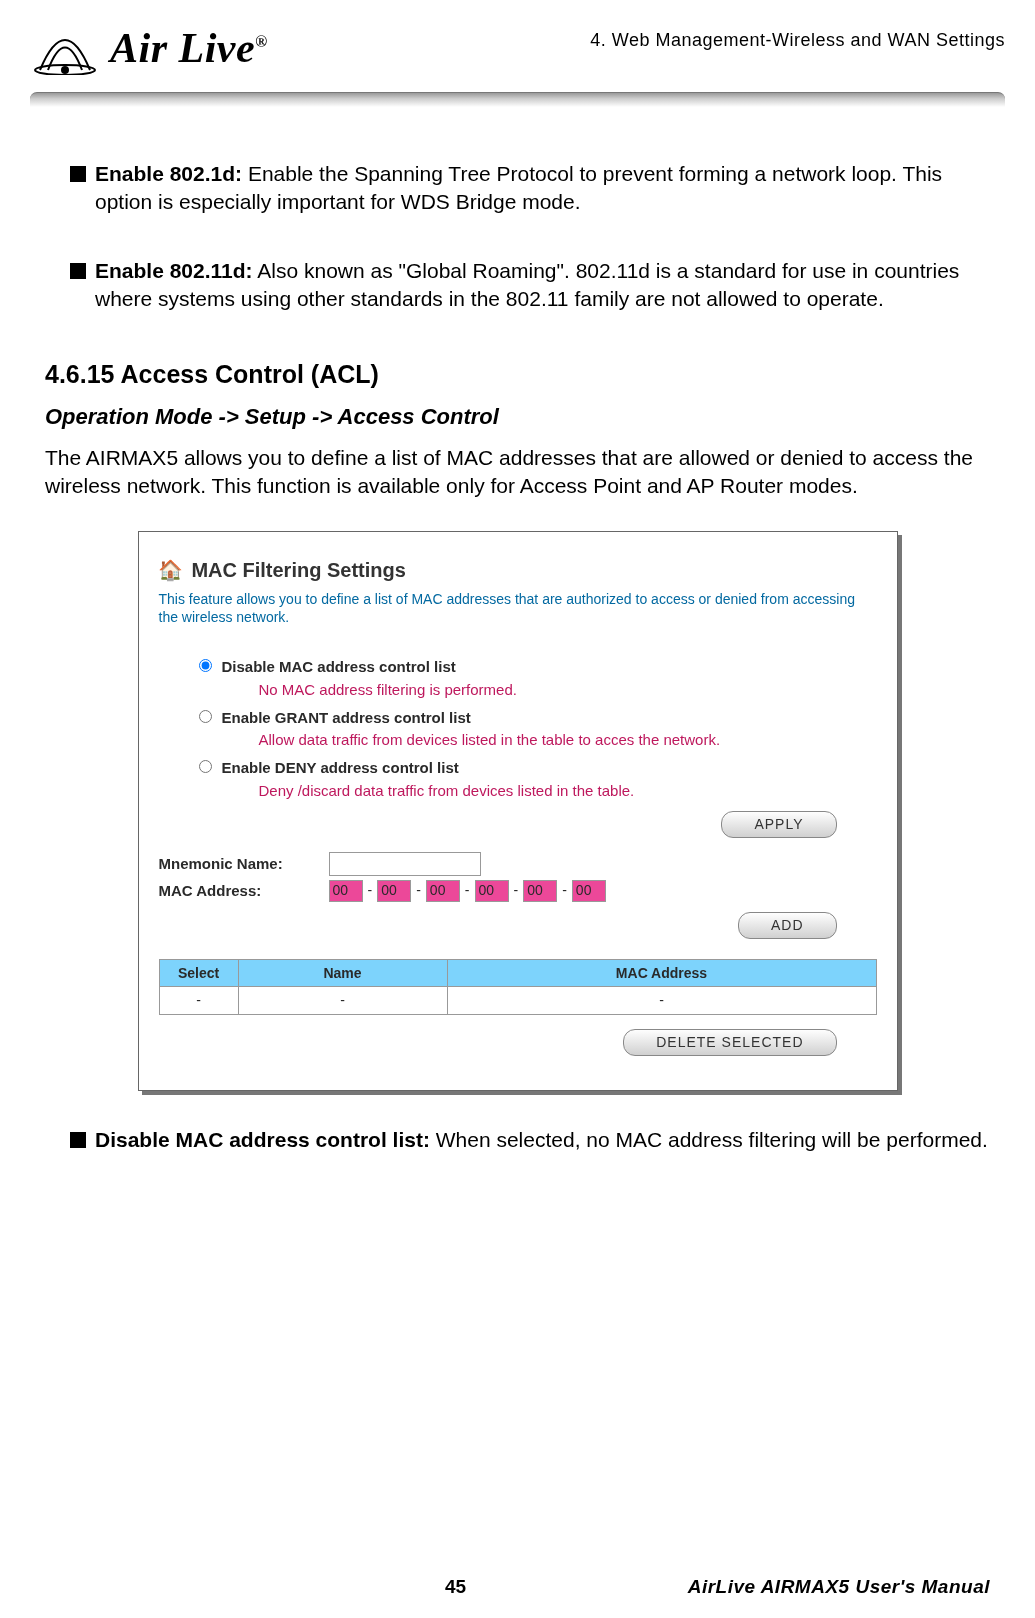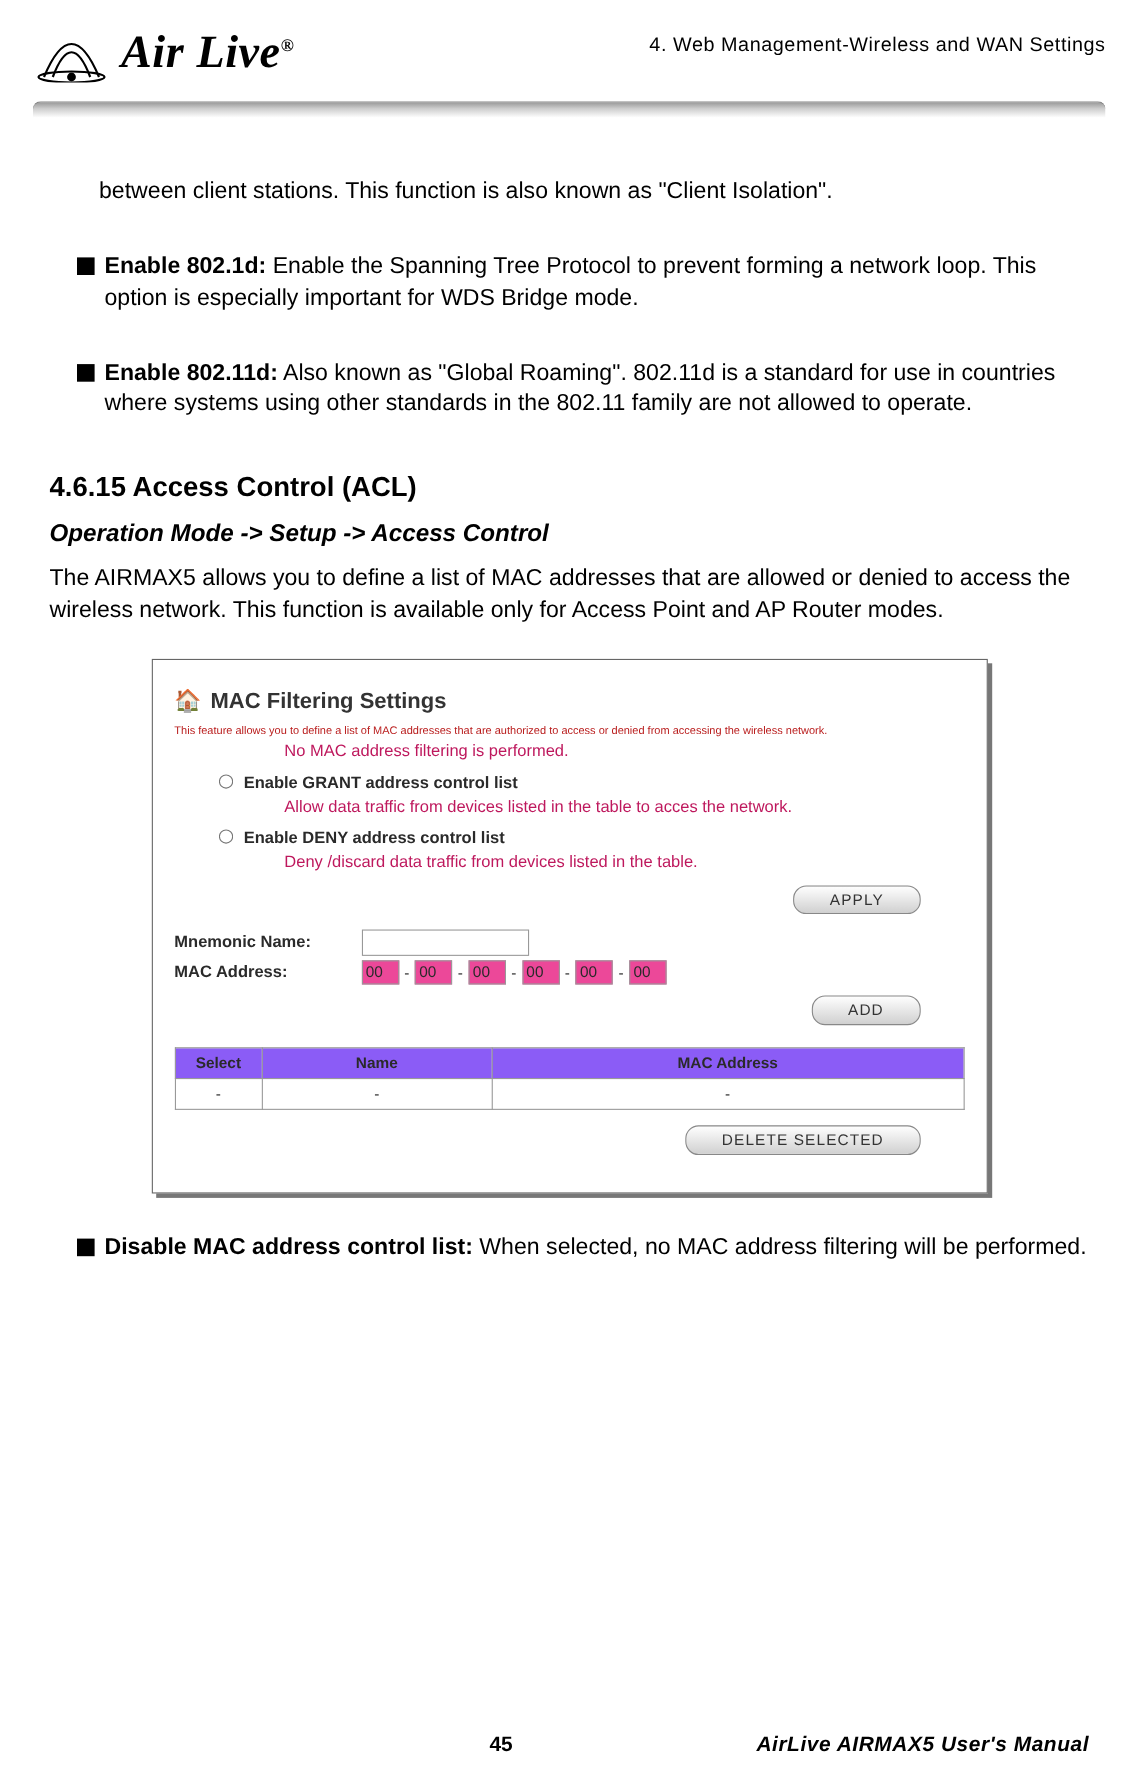--- a/index.html
+++ b/index.html
@@ -121,23 +121,23 @@
       color: #3366cc;
       font-size: 20px;
     }
     .sshot-title {
       font-family: "Trebuchet MS", Arial, sans-serif;
       font-weight: bold;
       font-size: 20px;
       color: #333;
     }
     .sshot-intro {
-      font-size: 10px;
-      color: #b91c1c;
-      margin-bottom: 2px;
+      font-size: 14px;
+      color: #0369a1;
+      margin-bottom: 30px;
     }
     .radio-group {
       margin-left: 40px;
       margin-bottom: 8px;
     }
     .radio-row {
       display: flex;
       align-items: flex-start;
       gap: 10px;
       margin-bottom: 2px;
@@ -204,21 +204,21 @@
     .acl-table {
       width: 100%;
       border-collapse: collapse;
       margin-top: 20px;
       font-size: 14px;
     }
     .acl-table th, .acl-table td {
       border: 1px solid #999;
       padding: 4px;
       text-align: center;
-      background: #8b5cf6;
+      background: #7dd3fc;
     }
     .acl-table td {
       background: #fff;
     }
     .footer {
       position: absolute;
       bottom: 20px;
       left: 45px;
       right: 45px;
       display: flex;
@@ -252,21 +252,20 @@
         <path d="M18 50 Q35 5 52 50" fill="none" stroke="#000" stroke-width="2"></path>
         <ellipse cx="35" cy="50" rx="30" ry="5" fill="none" stroke="#000" stroke-width="2"></ellipse>
         <circle cx="35" cy="50" r="4" fill="#000"></circle>
       </svg>
       <span class="brand-text"><span>Air Live</span><span class="reg">®</span></span>
     </div>
     <div class="divider-line"></div>
   </div>
 
   <div class="content">
-    <div class="indent-block">between client stations.    This function is also known as "Client Isolation".</div>
 
     <div class="bullet-row">
       <div class="bullet-square"></div>
       <div class="bullet-text">
         <b>Enable 802.1d:</b><span> Enable the Spanning Tree Protocol to prevent forming a network loop. This option is especially important for WDS Bridge mode.</span>
       </div>
     </div>
 
     <div class="bullet-row">
       <div class="bullet-square"></div>
@@ -281,20 +280,24 @@
 
     <div class="screenshot-wrap">
       <div class="screenshot">
         <div class="sshot-title-row">
           <span class="house-icon">🏠</span>
           <span class="sshot-title">MAC Filtering Settings</span>
         </div>
         <div class="sshot-intro">This feature allows you to define a list of MAC addresses that are authorized to access or denied from accessing the wireless network.</div>
 
         <div class="radio-group">
+          <div class="radio-row">
+            <input type="radio" checked="" style="">
+            <span class="radio-label">Disable MAC address control list</span>
+          </div>
           <div class="radio-sub">No MAC address filtering is performed.</div>
 
           <div class="radio-row">
             <input type="radio" style="">
             <span class="radio-label">Enable GRANT address control list</span>
           </div>
           <div class="radio-sub">Allow data traffic from devices listed in the table to acces the network.</div>
 
           <div class="radio-row">
             <input type="radio" style="">

